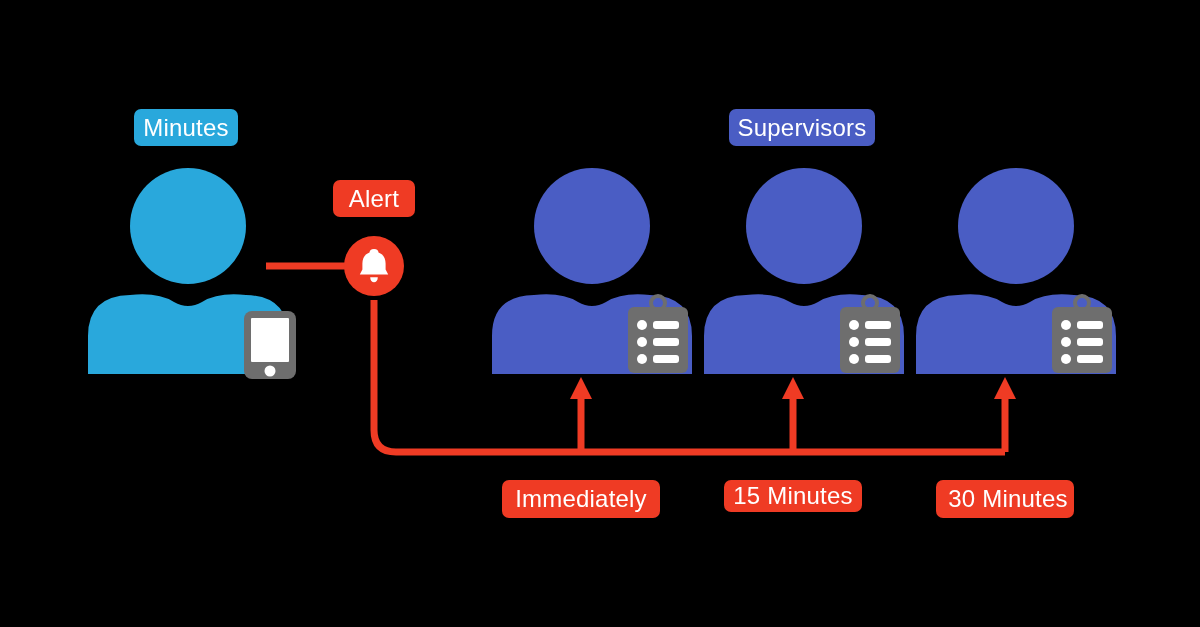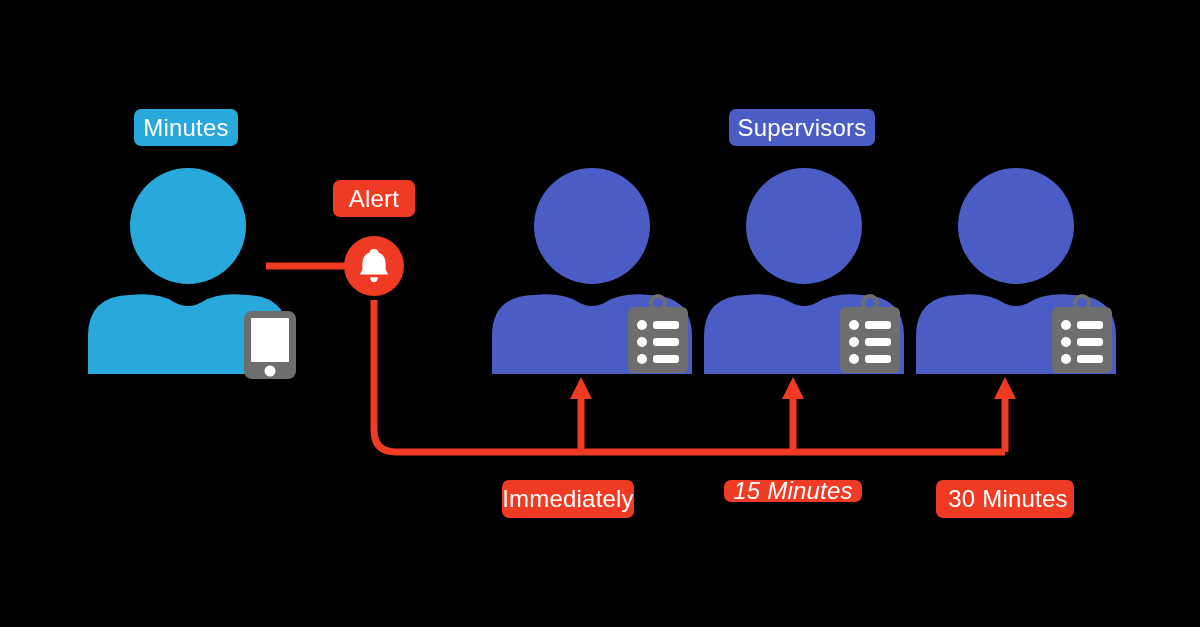--- a/index.html
+++ b/index.html
@@ -146,25 +146,25 @@
     <circle cx="32" cy="8" r="7" fill="none" stroke="#6E6E6E" stroke-width="4"></circle>
     <rect x="2" y="12" width="60" height="66" rx="6" ry="6" fill="#6E6E6E"></rect>
     <circle cx="16" cy="30" r="5" fill="#FFFFFF"></circle>
     <rect x="27" y="26" width="26" height="8" rx="3" fill="#FFFFFF"></rect>
     <circle cx="16" cy="47" r="5" fill="#FFFFFF"></circle>
     <rect x="27" y="43" width="26" height="8" rx="3" fill="#FFFFFF"></rect>
     <circle cx="16" cy="64" r="5" fill="#FFFFFF"></circle>
     <rect x="27" y="60" width="26" height="8" rx="3" fill="#FFFFFF"></rect>
   </svg>
 
-  <div class="badge badge-red" style="left:502px; top:480px; width:132px; height:38px;">
+  <div class="badge badge-red" style="left:502px; top:480px; width:158px; height:38px;">
     <span>Immediately</span>
   </div>
 
-  <div class="badge badge-red" style="left:724px; top:480px; width:138px; height:22px;font-style:italic;">
+  <div class="badge badge-red" style="left:724px; top:480px; width:138px; height:32px;">
     <span>15 Minutes</span>
   </div>
 
   <div class="badge badge-red" style="left:936px; top:480px; width:138px; height:38px;padding-left:20px;">
     <span>30 Minutes</span>
   </div>
 
 </div>
 
 </body></html>

